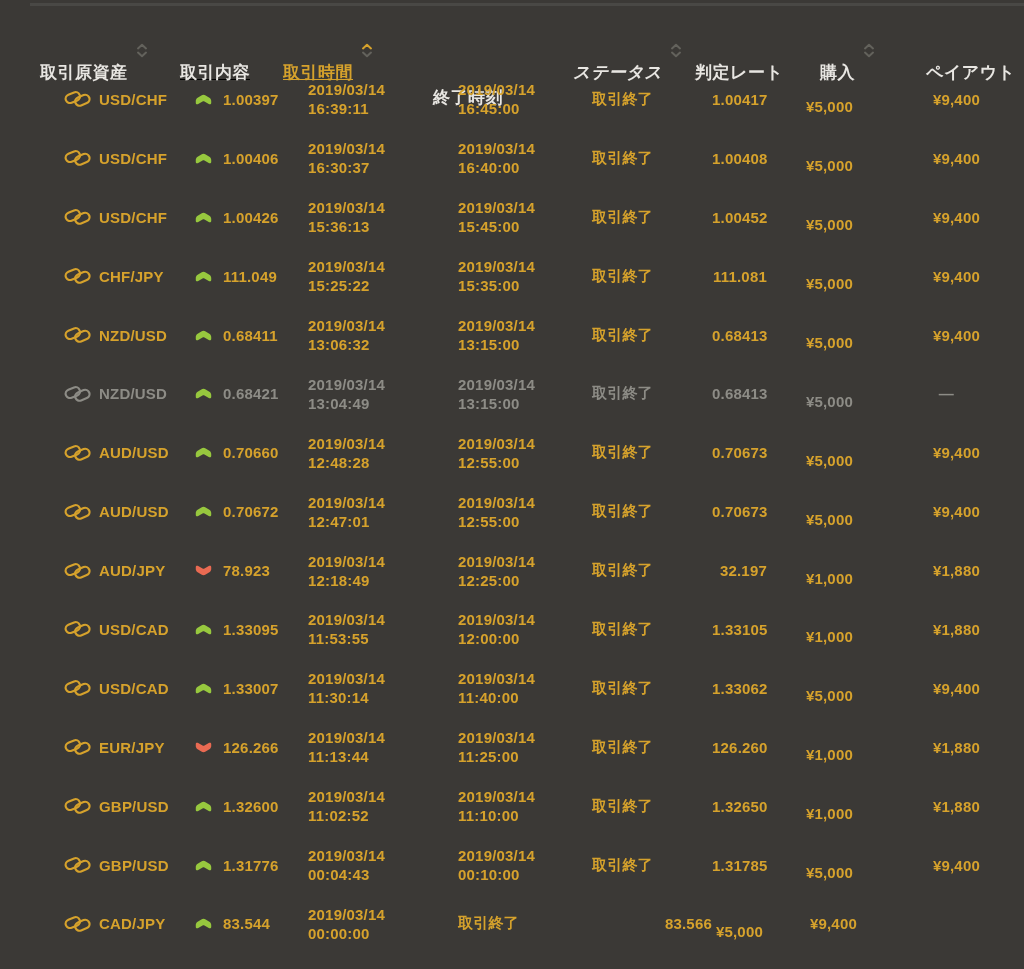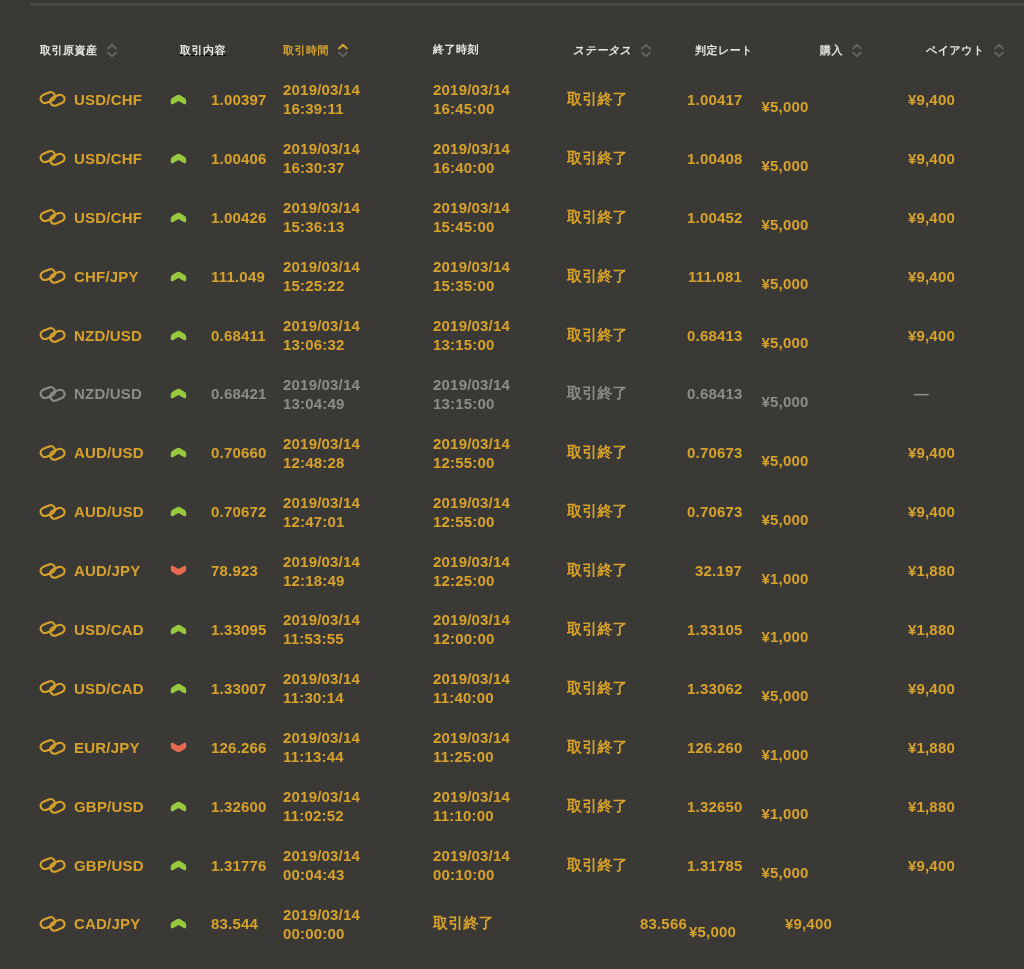--- a/index.html
+++ b/index.html
@@ -13,55 +13,55 @@
     background:var(--background);
     font-family:"Liberation Sans","DejaVu Sans",sans-serif;
     font-weight:700;
     position:relative;
   }
   .top-divider{position:absolute;top:3px;left:30px;right:0;height:3px;background:var(--divider);}
 
   
   .thead{position:relative;height:70px;}
   .hcell{position:absolute;top:42px;display:flex;align-items:center;gap:8px;height:17px;white-space:nowrap;}
-  .hlabel{font-size:11px;color:var(--header_text);letter-spacing:.5px;}
-  .hcell.active .hlabel{color:var(--text_gold);}
+  .hlabel{font-size:17px;color:var(--header_text);letter-spacing:.5px;margin-top:44px;}
+  .hcell.active .hlabel{color:var(--text_gold);text-decoration:underline;}
   .sort-icon{display:block;}
   .sort-icon path{stroke:var(--sort_gray);stroke-width:2;fill:none;stroke-linecap:round;stroke-linejoin:round;}
   .hcell.active .sort-icon .up{stroke:var(--text_gold);}
   .h-asset{left:40px;}
   .h-content{left:180px;text-decoration:underline;}
   .h-trade_time{left:283px;}
   .h-end_time{left:433px;flex-direction:column;}
   .h-status{left:573px;font-style:italic;}
   .h-rate{left:695px;}
   .h-purchase{left:820px;}
   .h-payout{left:926px;}
 
   
   .tbody{position:relative;}
   .row{
     display:grid;
     grid-template-columns:168px 115px 150px 134px 120px 55px 90px 123px;
     height:58.9px;align-items:center;
-    color:var(--text_gold);font-size:15px;letter-spacing:.2px;
+    color:var(--text_gold);font-size:15px;letter-spacing:.2px;padding-left:25px;
   }
   .row.dimmed{color:var(--dimmed_text);}
   .c-asset{display:flex;align-items:center;gap:8px;padding-left:39px;}
   .pair-icon{flex:0 0 auto;display:block;}
   .pair-icon rect{stroke:currentColor;fill:none;stroke-width:2.4;}
-  .c-content{display:flex;align-items:center;gap:24px;padding-left:2px;}
+  .c-content{display:flex;align-items:center;gap:11px;padding-left:2px;}
   .dir-icon{display:block;}
   .dir-icon path{stroke:none;}
   .dir-icon.up path{fill:var(--up_green);}
   .dir-icon.down path{fill:var(--down_red);transform:scaleY(-1);transform-origin:50% 50%;}
   .c-time{line-height:19px;}
   .c-time span{display:block;}
   .c-rate{text-align:right;}
-  .c-purchase{text-align:center;padding-right:4px;margin-top:15px;}
+  .c-purchase{text-align:right;padding-right:4px;margin-top:15px;}
   .c-payout{text-align:right;}
   .c-payout.dash{padding-right:26px;}
 </style>
 </head>
 <body>
 
 <div class="top-divider"></div>
 
 <div class="thead">
   <div class="hcell h-asset">

